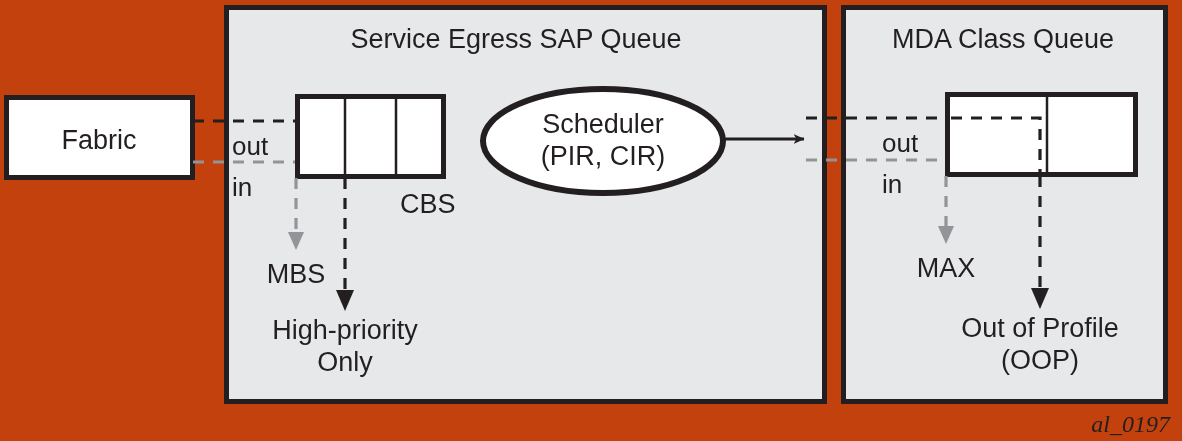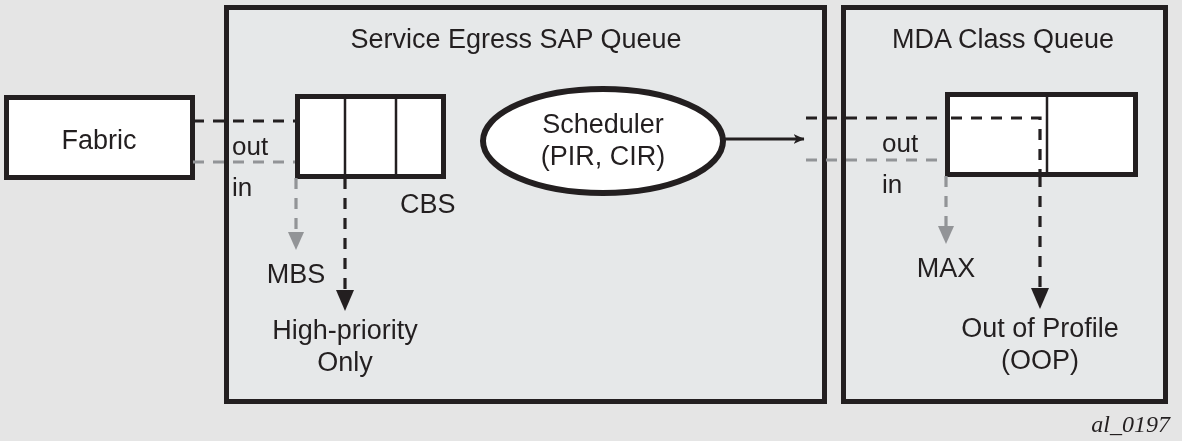--- a/index.html
+++ b/index.html
@@ -7,21 +7,21 @@
     padding: 0;
     background: #ffffff;
   }
   body {
     font-family: "Liberation Sans", sans-serif;
   }
   #diagram-root {
     position: relative;
     width: 1182px;
     height: 441px;
-    background: #e5e5e5;
+    background: #c2410c;
     overflow: hidden;
   }
   svg#diagram-svg {
     display: block;
     width: 1182px;
     height: 441px;
   }
   .panel-fill { fill: #e6e8e9; }
   .panel-stroke { fill: none; stroke: #231f20; stroke-width: 5; }
   .box-white { fill: #ffffff; stroke: #231f20; stroke-width: 5; }

